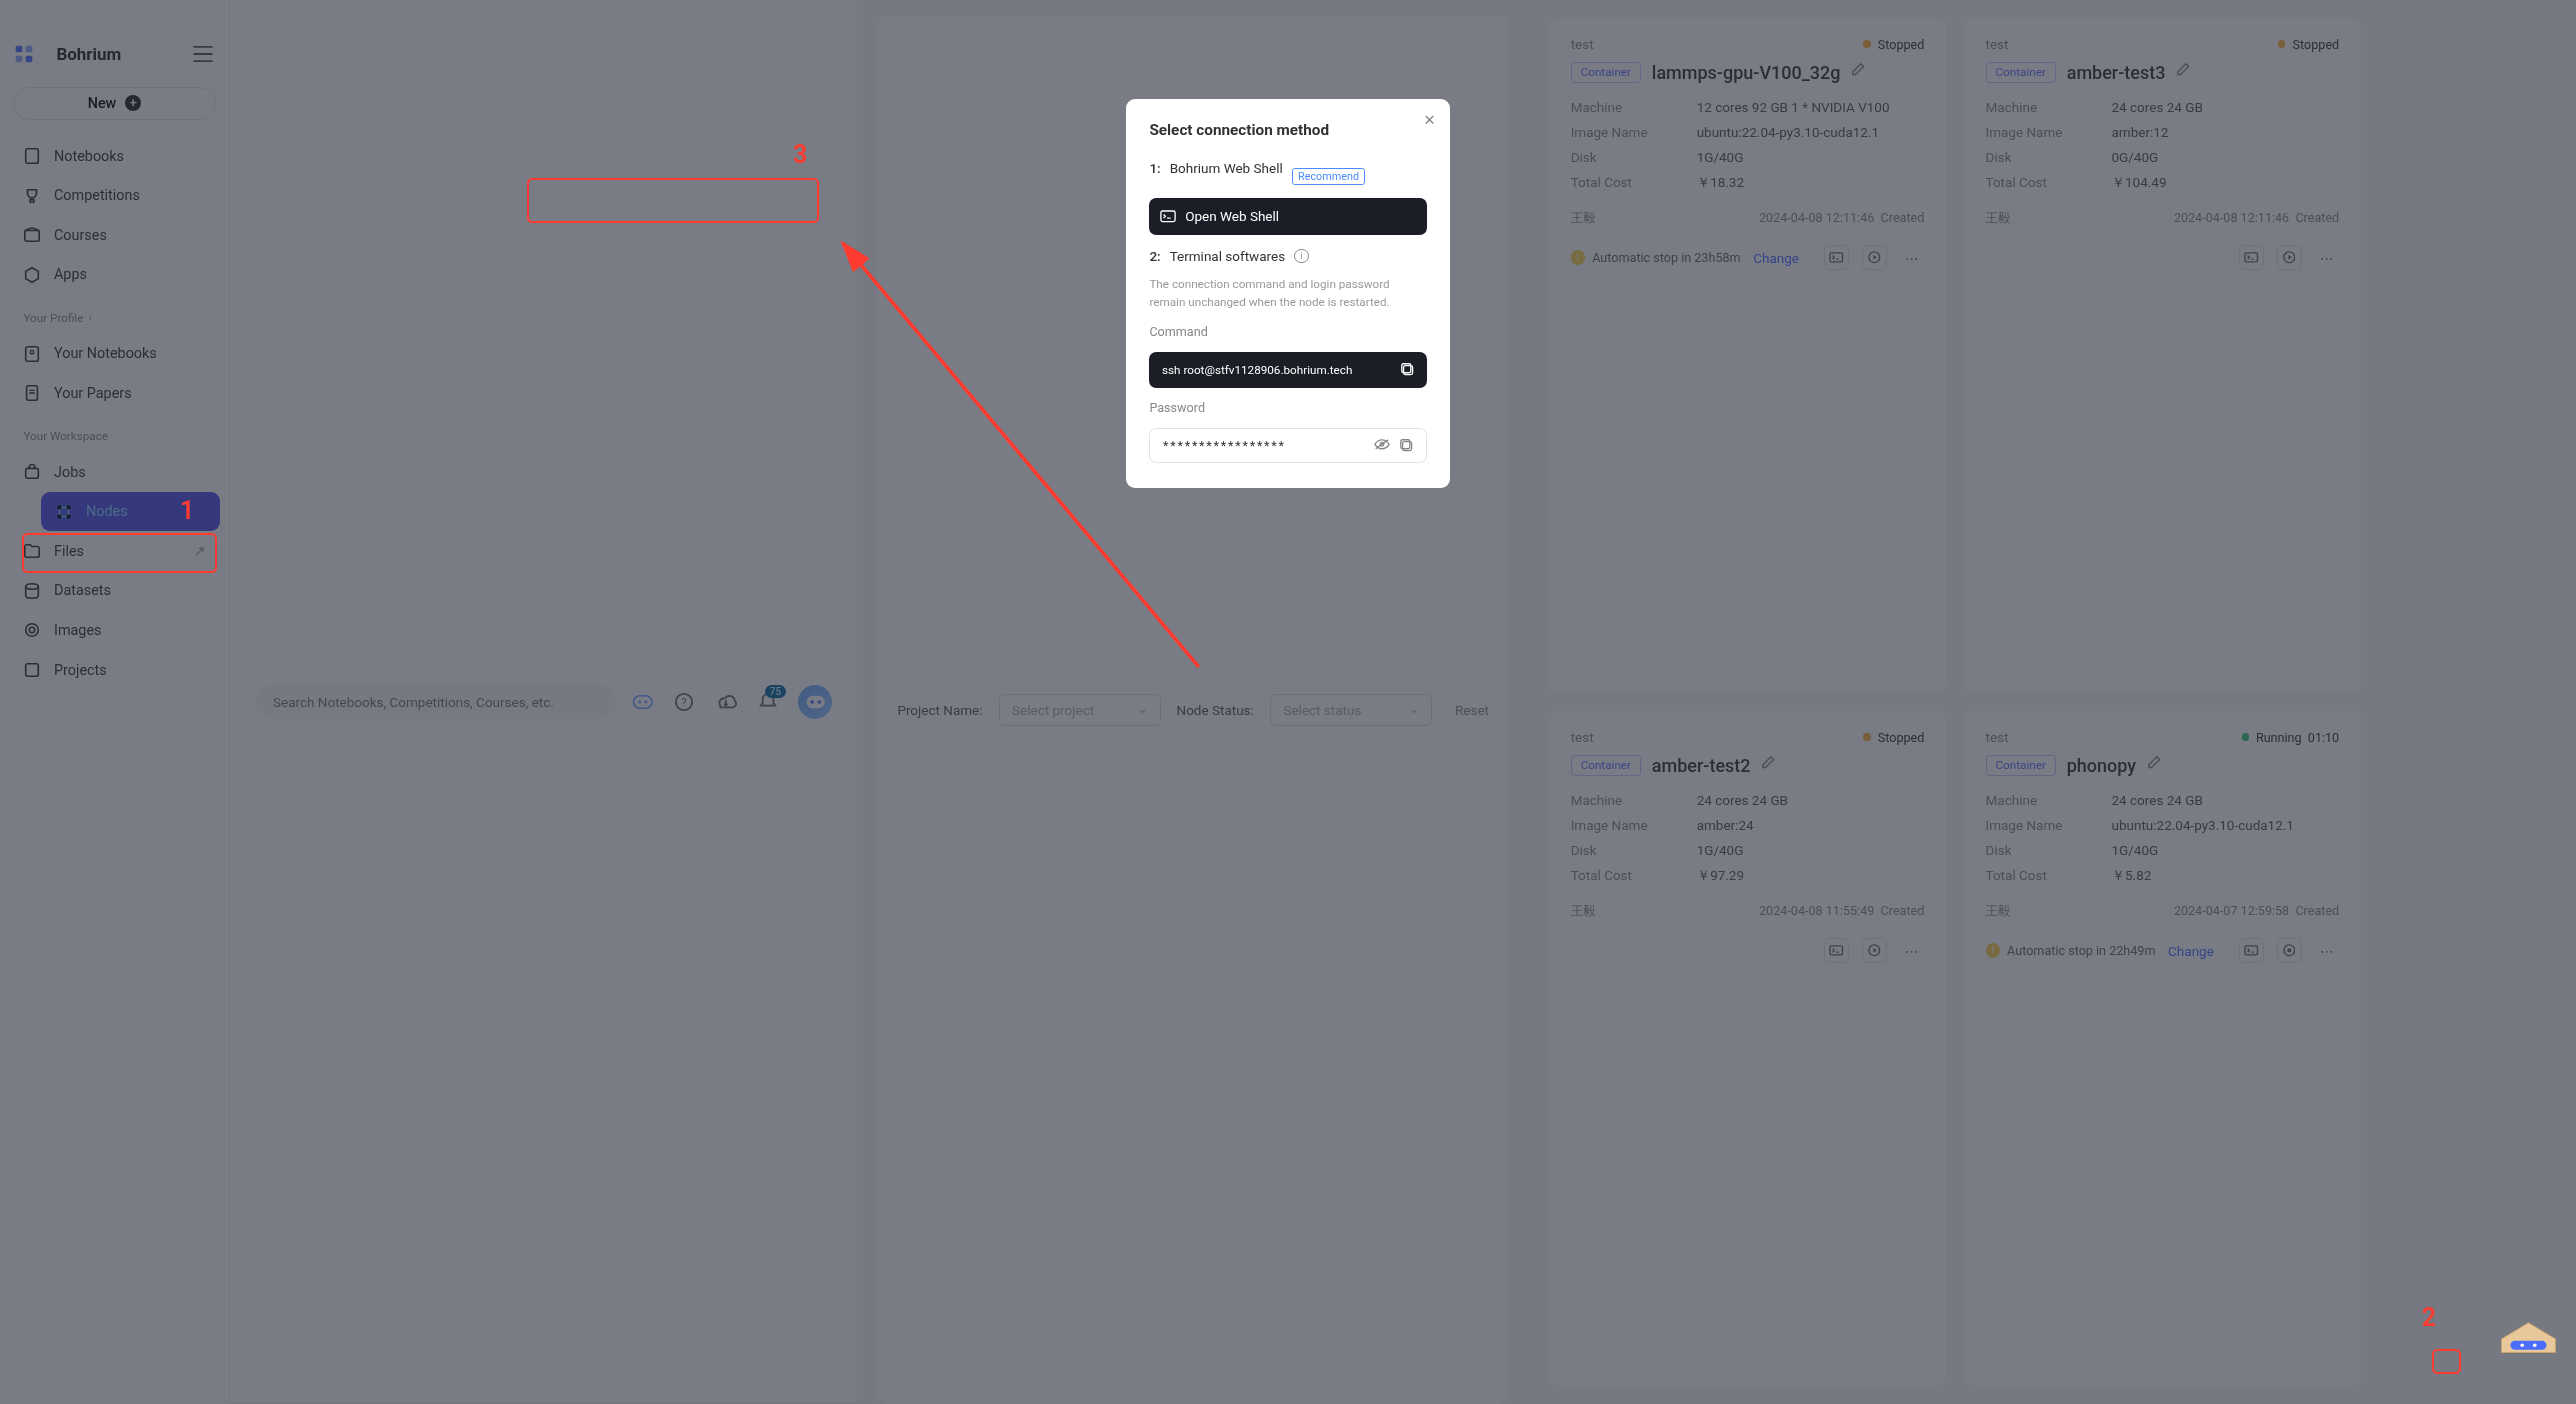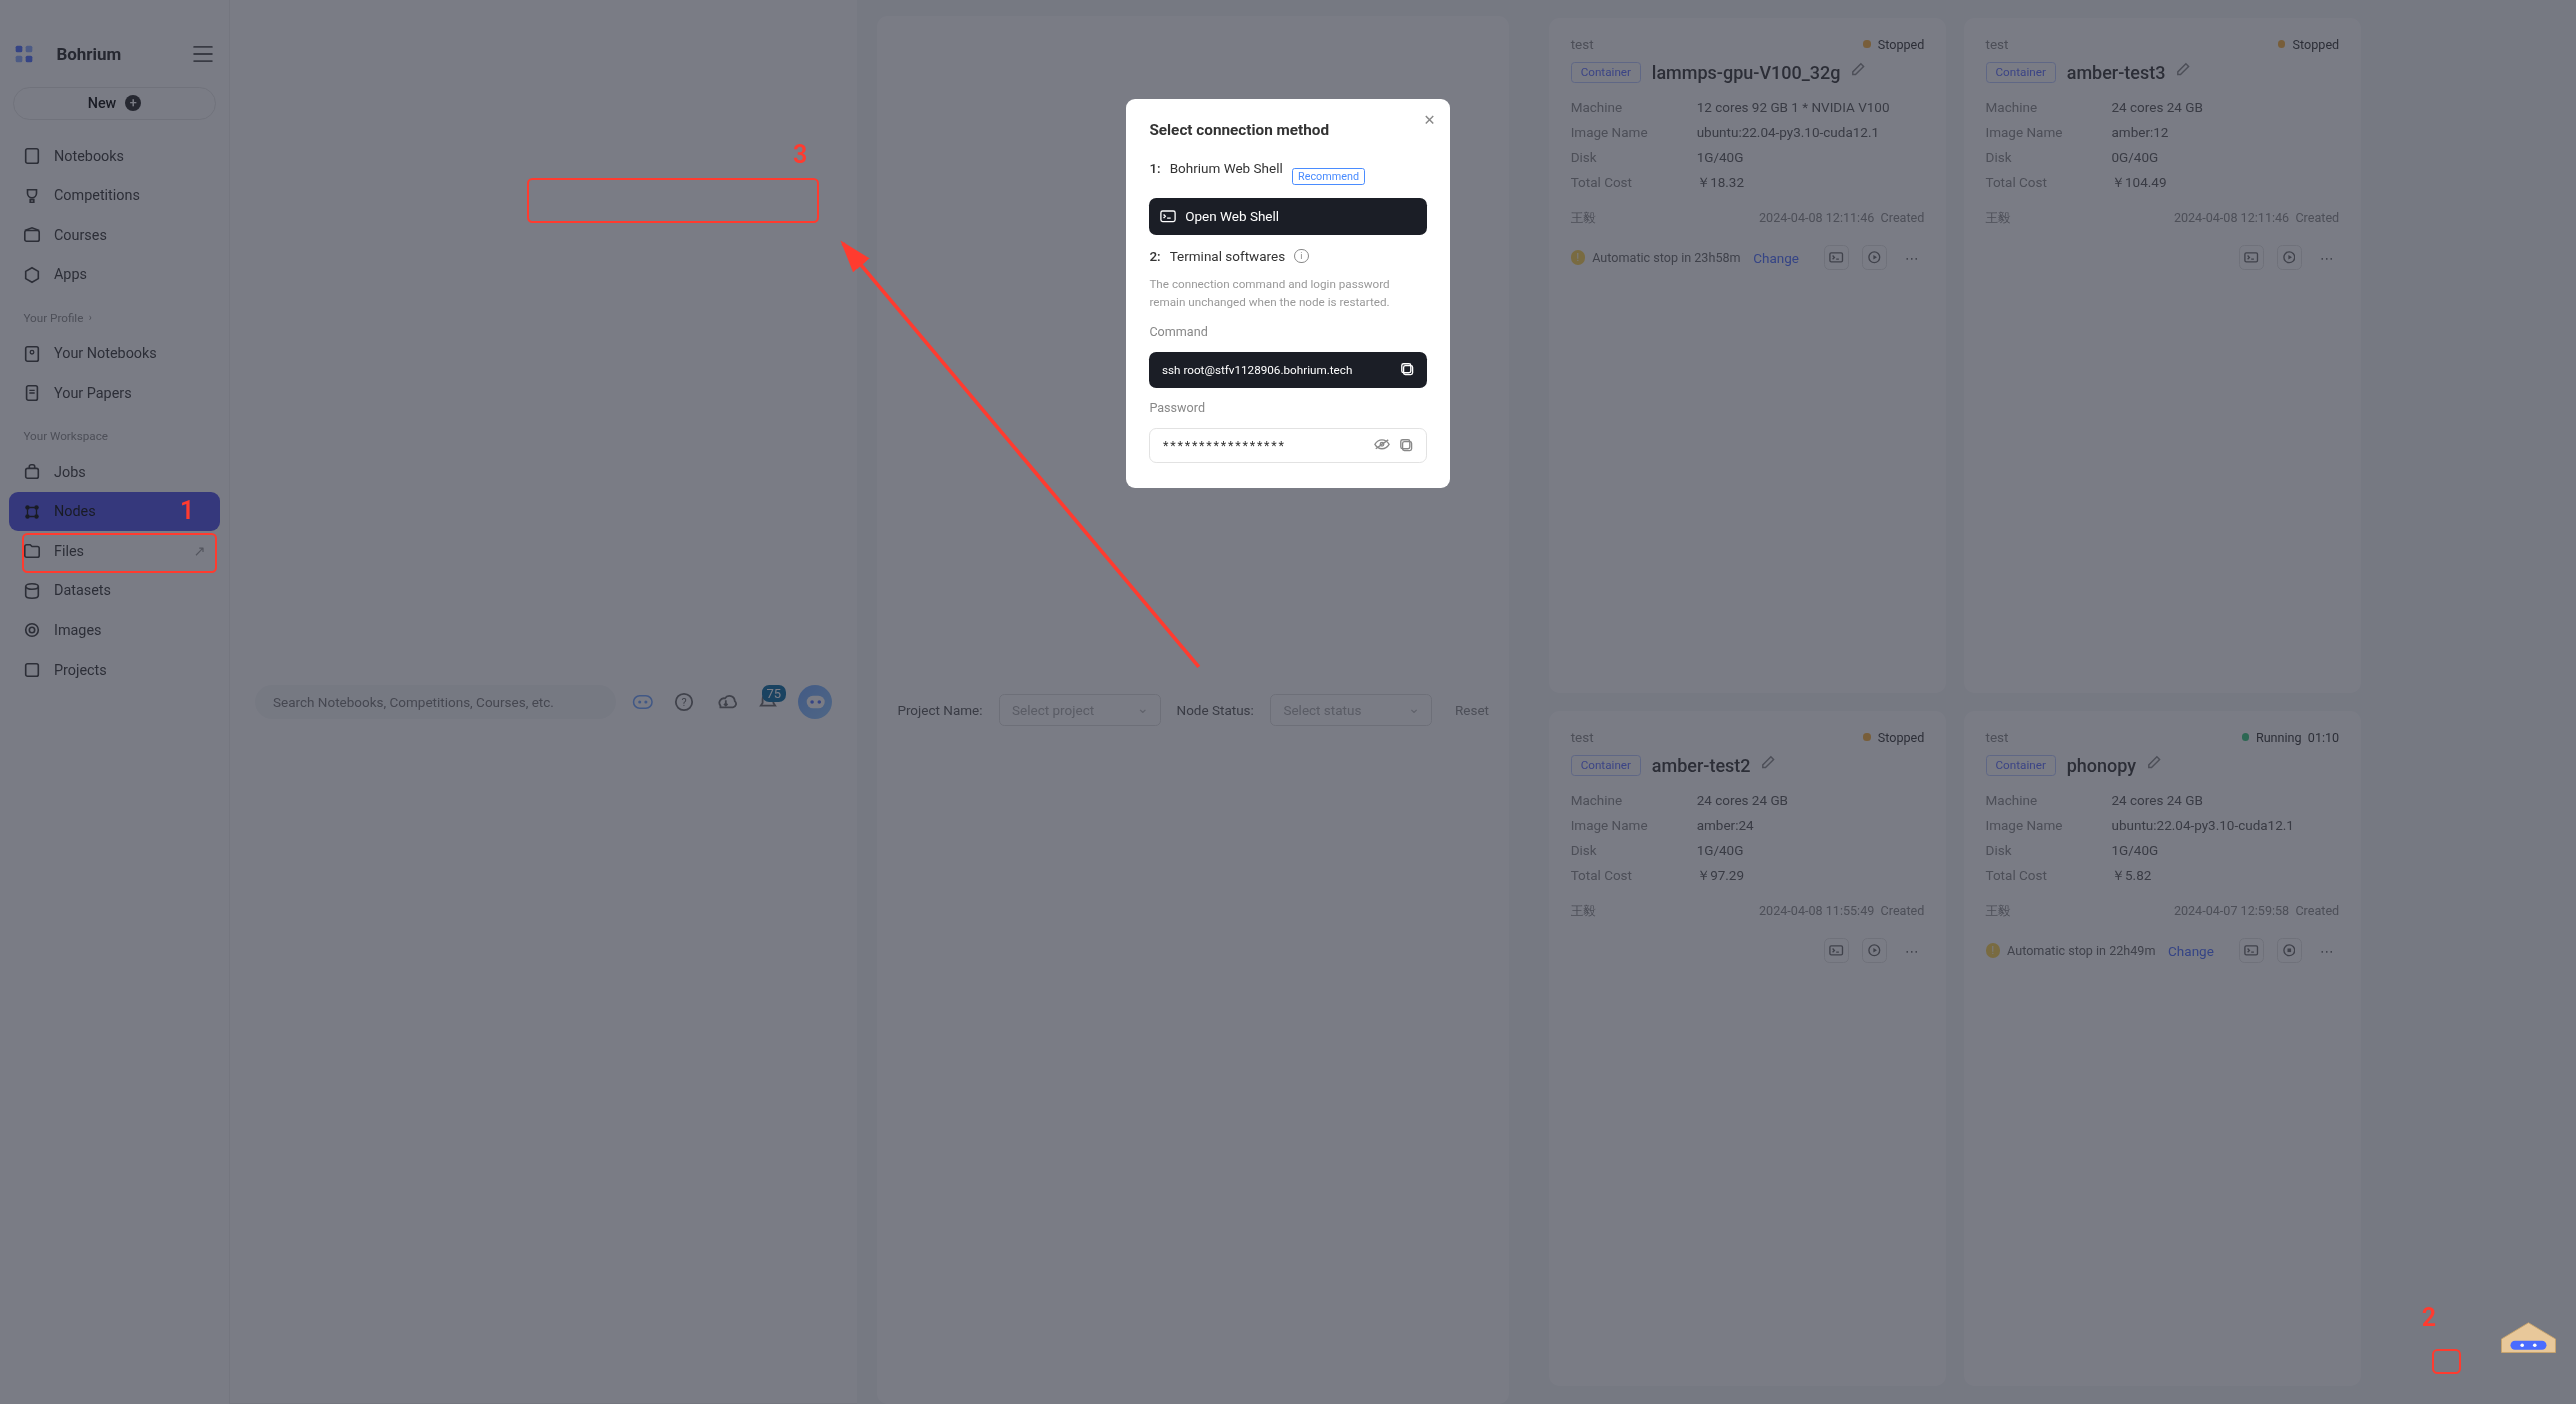--- a/index.html
+++ b/index.html
@@ -10,32 +10,32 @@
 
 .sidebar { width: 230px; background: #fff; padding: 16px 9px; border-right: 0.9px solid #eee; display: flex; flex-direction: column; gap: 3.6px; }
 .logo-row { display: flex; align-items: center; gap: 22px; padding: 3.6px 7.2px 16px 5.4px; margin-top: 24px; }
 .logo-mark { width: 20px; height: 20px; }
 .logo-text { font-weight: 700; font-size: 17px; color: #222; }
 .hamburger { margin-left: auto; cursor: pointer; }
 .new-btn { display:flex; align-items:center; justify-content:center; gap:9px; background:#fff; border:0.9px solid #e5e5e5; border-radius:20px; padding:7.2px 12.6px; margin:3.6px 3.6px 12.6px 3.6px; font-size:14.4px; font-weight:500; cursor:pointer; }
 .plus-circle { width:16px; height:16px; border-radius:50%; background:#222; color:#fff; display:flex; align-items:center; justify-content:center; font-size:12.6px; line-height:1; }
 
 .nav-item { display:flex; align-items:center; gap:12.6px; padding:10.8px 14.4px; border-radius:9px; font-size:14.4px; color:#333; cursor:pointer; }
-.nav-item.active { background:#4a4de7; color:#000000; }
+.nav-item.active { background:#4a4de7; color:#7dd3fc;margin-left:32px; }
 .nav-icon { width:18px; height:18px; display:flex; align-items:center; justify-content:center; }
 .section-label { font-size:11.7px; color:#888; padding:12.6px 14.4px 5.4px; display:flex; align-items:center; gap:5.4px; }
 .ext-icon { margin-left:auto; opacity:0.5; }
 
 
 .main { flex:1; display:flex; }
 .topbar { display:flex; align-items:center; gap:16px; padding:12.6px 25px; background:#fff; border-bottom:0.9px solid #eee; }
 .search-box { flex:0 0 361px; background:#f5f6f8; border-radius:20px; padding:9px 18px; font-size:13.5px; color:#888; border:none; outline:none; }
 .top-icons { margin-left:auto; display:flex; align-items:center; gap:20px; }
 .top-ico { width:21.6px; height:21.6px; display:flex; align-items:center; justify-content:center; color:#666; cursor:pointer; position:relative; }
-.badge { position:absolute; top:-5.4px; right:-7.2px; background:#0369a1; color:#fff; font-size:13px; padding:0.9px 4.5px; border-radius:7.2px; }
+.badge { position:absolute; top:-5.4px; right:-7.2px; background:#0369a1; color:#fff; font-size:10px; padding:0.9px 4.5px; border-radius:7.2px; }
 .avatar { width:34px; height:34px; border-radius:50%; background:linear-gradient(135deg,#6ea8ff,#8ec5ff); display:flex; align-items:center; justify-content:center; }
 
 
 .filter-bar { background:#fff; margin:16px 20px 0; border-radius:10.8px; padding:16px 20px; display:flex; align-items:center; gap:16px; font-size:13.5px; }
 .filter-label { color:#555; }
 .select-fake { border:0.9px solid #ddd; border-radius:5.4px; padding:7.2px 36px 7.2px 12.6px; color:#aaa; position:relative; min-width:162px; }
 .select-fake::after { content:"⌄"; position:absolute; right:10.8px; top:5.4px; color:#bbb; font-size:14.4px; }
 .reset-link { color:#888; margin-left:7.2px; cursor:pointer; }
 
 

